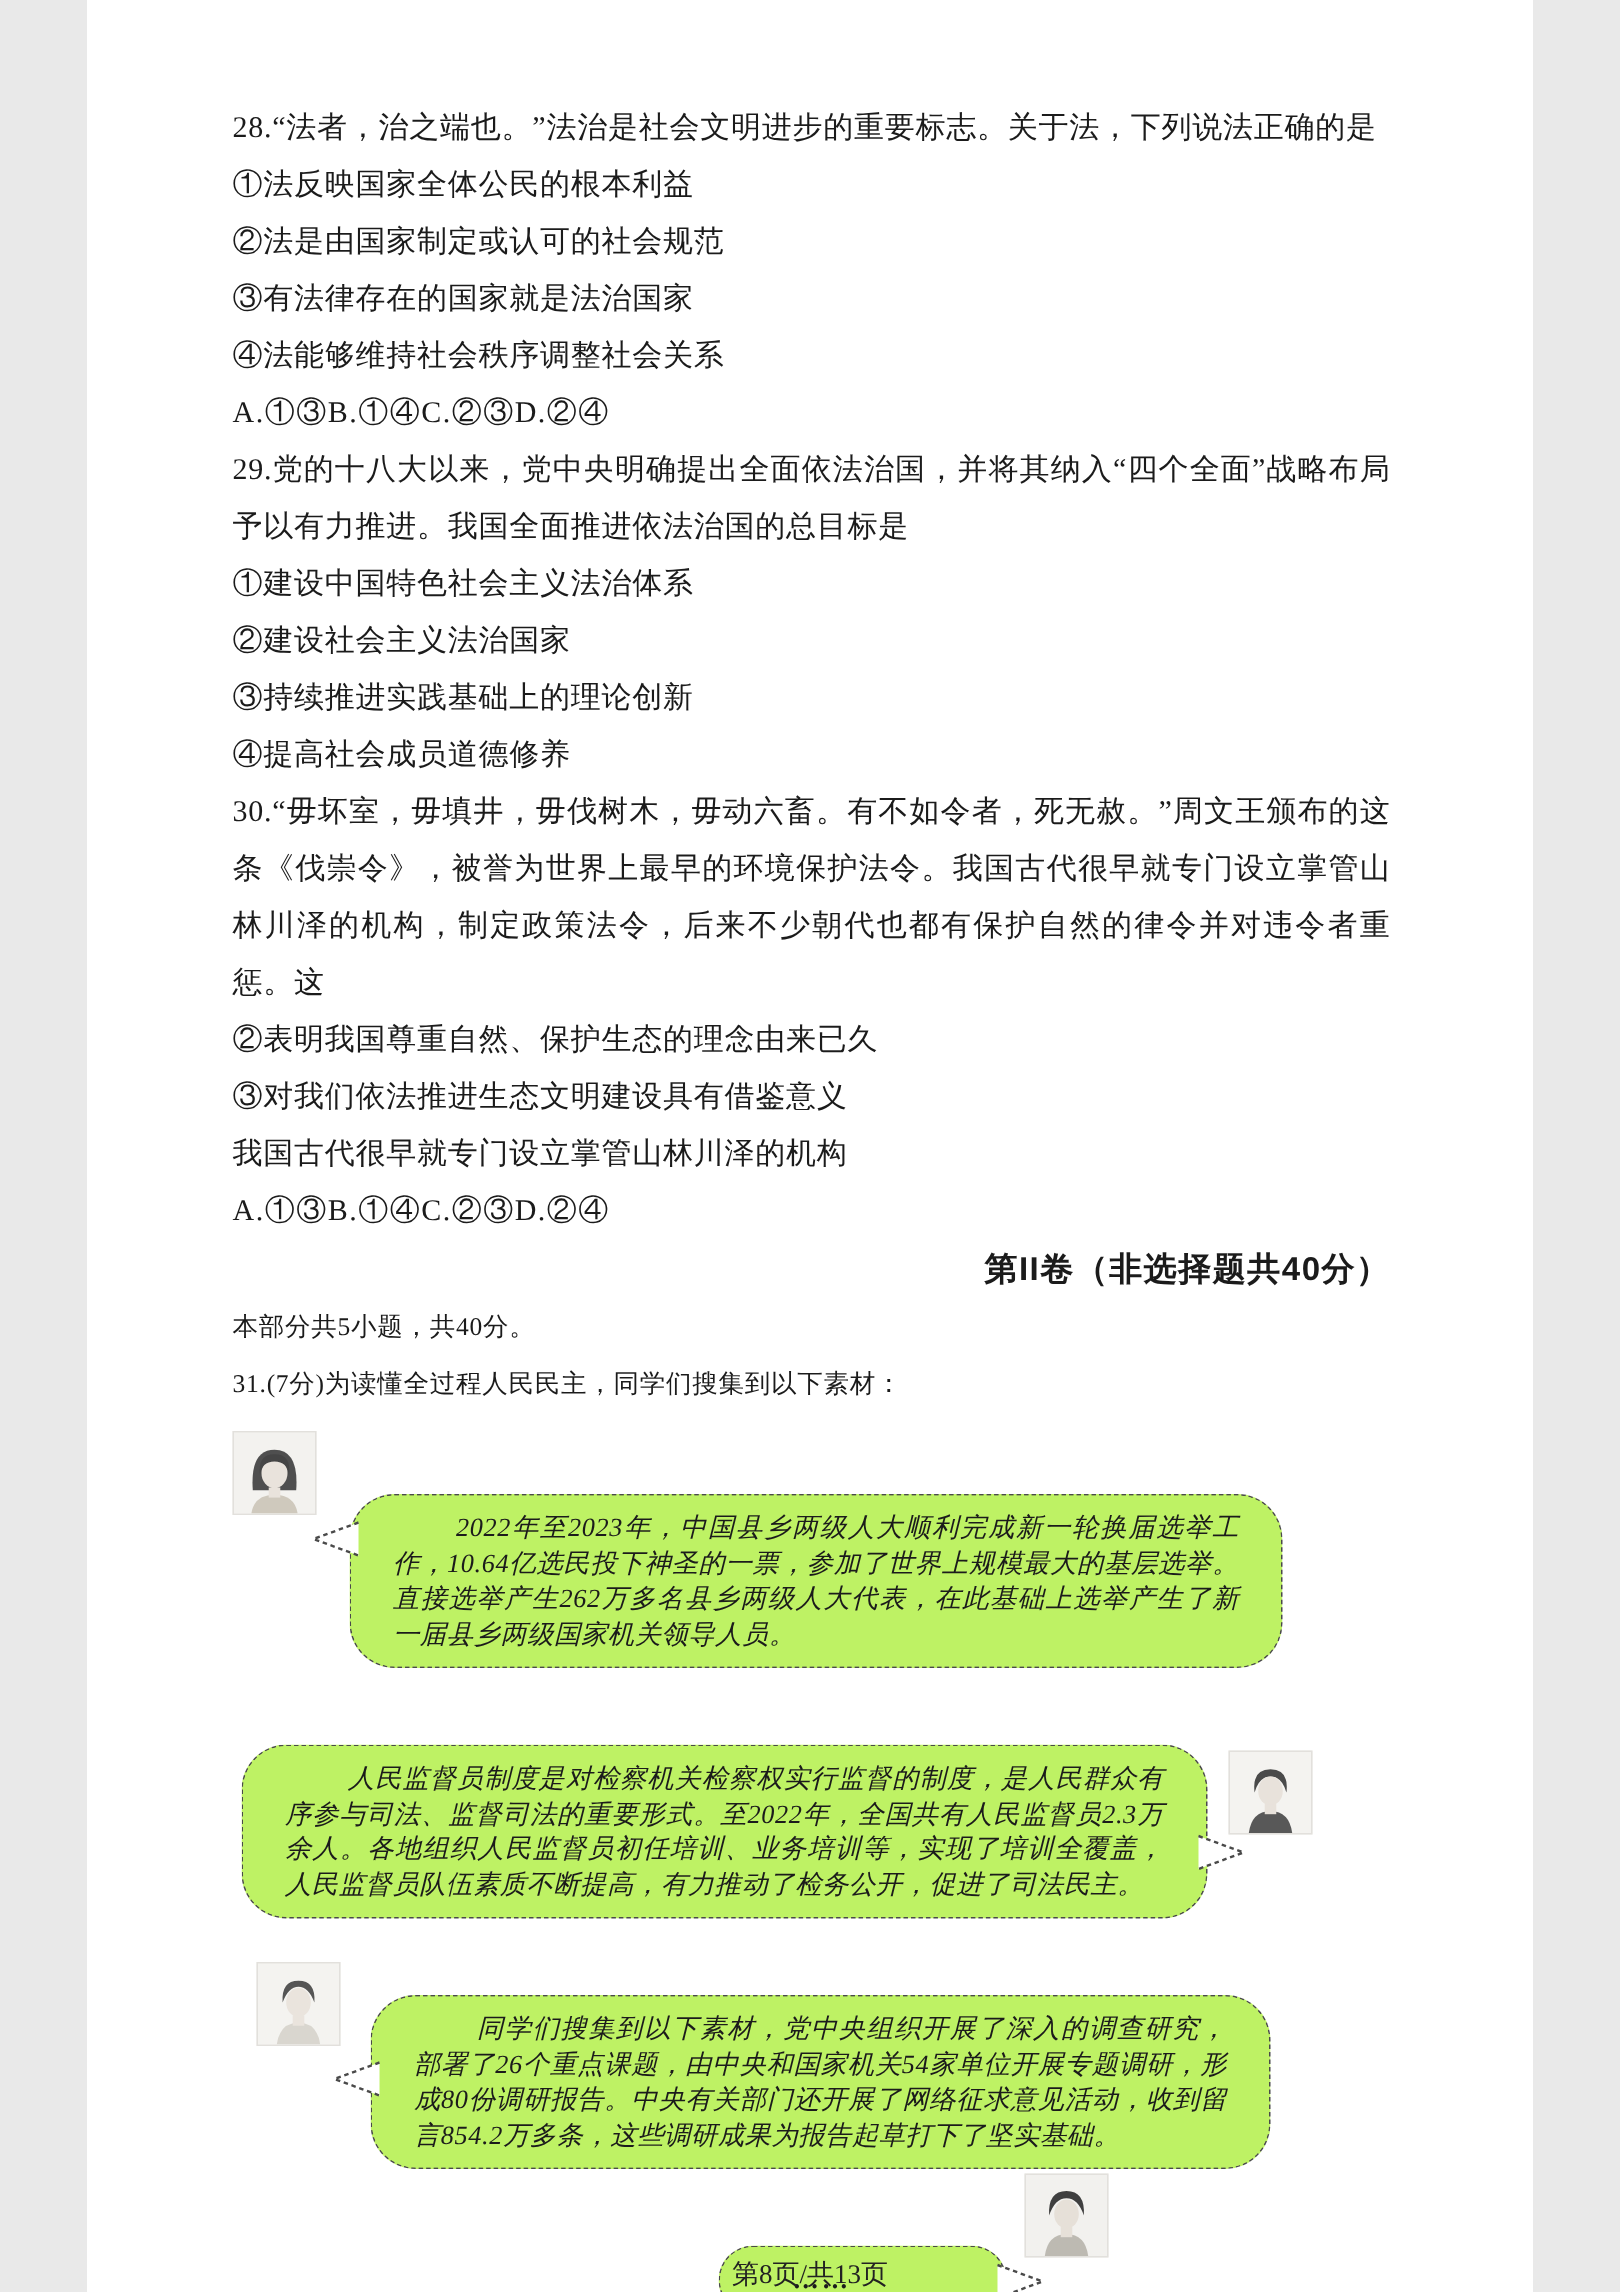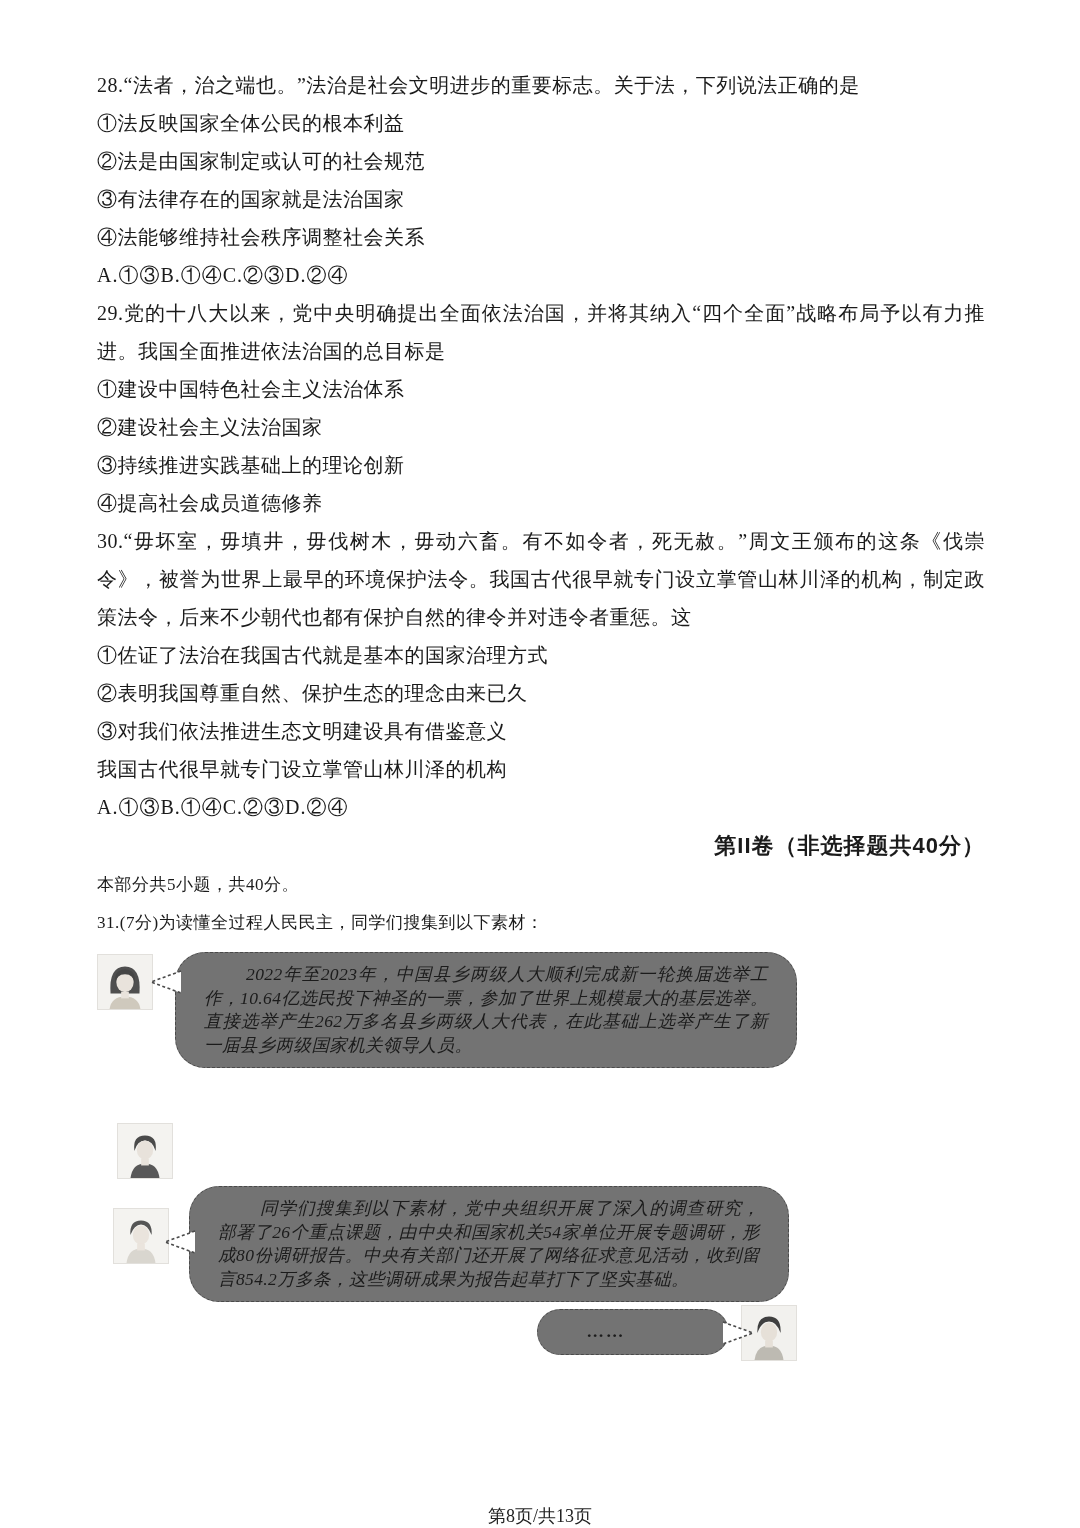--- a/index.html
+++ b/index.html
@@ -1,18 +1,18 @@
 <!DOCTYPE html>
 <html lang="zh"><head>
 <meta charset="utf-8">
 <style>
   html,body{margin:0;padding:0;background:#e9e9e9;}
   .page{
     position:relative;
-    width:1080px;height:1528px;
+    width:964px;height:1528px;
     margin:0 auto;
     background:#ffffff;
     font-family:"Liberation Serif","DejaVu Serif",serif;
     color:#1b1b1b;
     overflow:hidden;
   }
   .content{padding:66px 95px 0 97px;}
 
   
   .question p{
@@ -58,24 +58,25 @@
   }
   .avatar svg{display:block;width:100%;height:100%;}
   .row-1 .avatar{margin-right:22px;margin-top:2px;}
   .row-2 .avatar{margin-left:14px;margin-top:48px;}
   .row-3 .avatar{margin-right:20px;margin-top:22px;}
   .row-4 .avatar{margin-left:12px;margin-top:-4px;}
 
   .bubble{
     position:relative;
     box-sizing:border-box;
-    background:#737373;
+    background:#bef264;
     border:1.6px dashed #4a4a4a;
     border-radius:30px;
     padding:10px 28px;
+    margin-top:44px;
   }
   .bubble p{
     margin:0;
     font-size:17.5px;
     line-height:23.5px;
     font-style:italic;
     text-align:justify;
     text-indent:2.4em;
     letter-spacing:0.4px;
   }
@@ -119,21 +120,20 @@
     <section class="question">
       <p>29.党的十八大以来，党中央明确提出全面依法治国，并将其纳入“四个全面”战略布局予以有力推进。我国全面推进依法治国的总目标是</p>
       <p>①建设中国特色社会主义法治体系</p>
       <p>②建设社会主义法治国家</p>
       <p>③持续推进实践基础上的理论创新</p>
       <p>④提高社会成员道德修养</p>
     </section>
 
     <section class="question">
       <p>30.“毋坏室，毋填井，毋伐树木，毋动六畜。有不如令者，死无赦。”周文王颁布的这条《伐崇令》，被誉为世界上最早的环境保护法令。我国古代很早就专门设立掌管山林川泽的机构，制定政策法令，后来不少朝代也都有保护自然的律令并对违令者重惩。这</p>
-      <p>①佐证了法治在我国古代就是基本的国家治理方式</p>
       <p>②表明我国尊重自然、保护生态的理念由来已久</p>
       <p>③对我们依法推进生态文明建设具有借鉴意义</p>
       <p>我国古代很早就专门设立掌管山林川泽的机构</p>
       <p class="answer-line">A.①③B.①④C.②③D.②④</p>
     </section>
 
     <h2 class="section-title">第II卷（非选择题共40分）</h2>
     <p class="plain-line">本部分共5小题，共40分。</p>
     <p class="plain-line">31.(7分)为读懂全过程人民民主，同学们搜集到以下素材：</p>
 
@@ -152,20 +152,26 @@
         </div>
         <div class="bubble bubble-1">
           <svg class="tail tail-left" width="34" height="30">
             <path d="M33 4 L3 15 L33 26" fill="#ffffff" stroke="#4a4a4a" stroke-width="1.6" stroke-dasharray="3,2.5"></path>
           </svg>
           <p>2022年至2023年，中国县乡两级人大顺利完成新一轮换届选举工作，10.64亿选民投下神圣的一票，参加了世界上规模最大的基层选举。直接选举产生262万多名县乡两级人大代表，在此基础上选举产生了新一届县乡两级国家机关领导人员。</p>
         </div>
       </div>
 
       <div class="mat-row row-2">
+        <div class="bubble bubble-2">
+          <svg class="tail tail-right" width="34" height="30">
+            <path d="M1 4 L31 15 L1 26" fill="#ffffff" stroke="#4a4a4a" stroke-width="1.6" stroke-dasharray="3,2.5"></path>
+          </svg>
+          <p>人民监督员制度是对检察机关检察权实行监督的制度，是人民群众有序参与司法、监督司法的重要形式。至2022年，全国共有人民监督员2.3万余人。各地组织人民监督员初任培训、业务培训等，实现了培训全覆盖，人民监督员队伍素质不断提高，有力推动了检务公开，促进了司法民主。</p>
+        </div>
         <div class="avatar">
           <svg viewBox="0 0 56 56">
             <rect width="56" height="56" fill="#f4f3f0"></rect>
             <path d="M17 28 Q15 12 28 12 Q41 12 39 28 Q36 17 28 17 Q20 17 17 28 Z" fill="#4a4a4a"></path>
             <ellipse cx="28" cy="27" rx="8.5" ry="10" fill="#e8e2db"></ellipse>
             <path d="M13 56 Q15 41 28 41 Q41 41 43 56 Z" fill="#585858"></path>
             <rect x="24" y="36" width="8" height="7" fill="#e8e2db"></rect>
           </svg>
         </div>
       </div>

